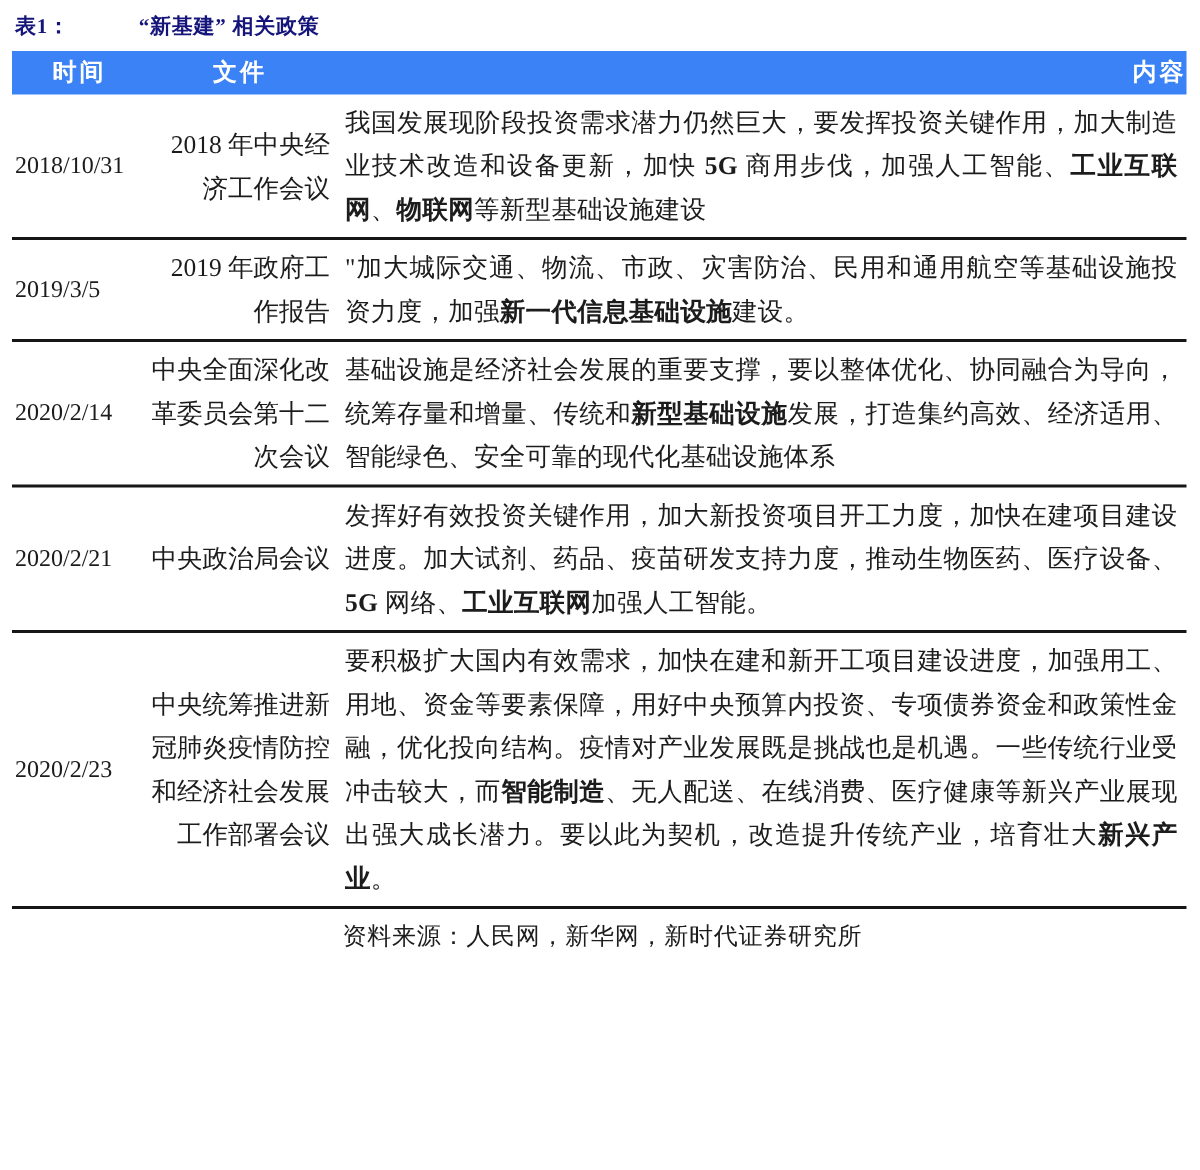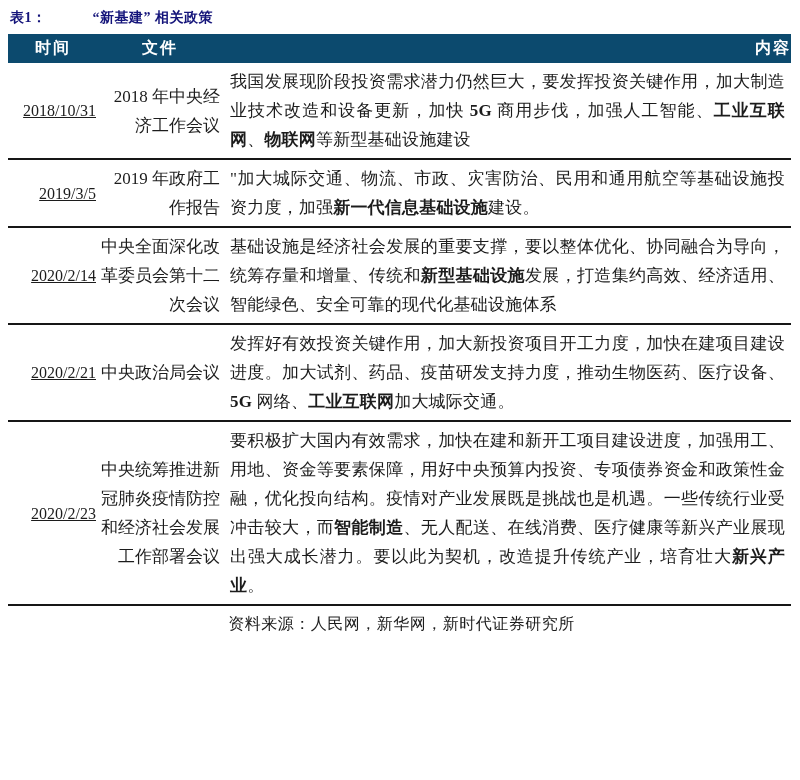--- a/index.html
+++ b/index.html
@@ -20,42 +20,42 @@
     letter-spacing: 0.5px;
   }
   .title .title-label { margin-right: 46px; }
 
   table.policy-table {
     border-collapse: collapse;
     width: 783px;
     table-layout: fixed;
   }
   thead th {
-    background: #0c4a6e;
+    background: #3b82f6;
     color: #ffffff;
     font-family: "Liberation Sans", "DejaVu Sans", sans-serif;
     font-weight: bold;
     font-size: 16px;
     height: 29px;
     text-align: center;
     vertical-align: middle;
     letter-spacing: 2px;
   }
   th.col-date { width: 90px; }
   th.col-file { width: 124px; }
   th.col-content { width: 569px; text-align: right; }
 
   tbody td {
     border-bottom: 2px solid #161616;
     font-size: 17px;
     line-height: 29px;
     vertical-align: middle;
     padding: 4px 2px;
   }
-  td.cell-date { text-align: right; font-size: 16px; text-decoration: underline; }
+  td.cell-date { text-align: left; font-size: 16px; }
   td.cell-file { text-align: right; }
   td.cell-content { text-align: justify; padding-left: 8px; padding-right: 6px; letter-spacing: 0.2px; }
   td.cell-content b { font-weight: bold; }
   tbody tr:nth-child(6) td.cell-date { vertical-align: top; padding-top: 8px; }
 
   .footer {
     font-size: 16px;
     padding: 8px 0 0 4px;
     letter-spacing: 0.5px;
     text-align: center;
@@ -90,21 +90,21 @@
         <td class="cell-content"><span>"加大城际交通、物流、市政、灾害防治、民用和通用航空等基础设施投资力度，加强</span><b>新一代信息基础设施</b><span>建设。</span></td>
       </tr>
       <tr>
         <td class="cell-date">2020/2/14</td>
         <td class="cell-file">中央全面深化改革委员会第十二次会议</td>
         <td class="cell-content"><span>基础设施是经济社会发展的重要支撑，要以整体优化、协同融合为导向，统筹存量和增量、传统和</span><b>新型基础设施</b><span>发展，打造集约高效、经济适用、智能绿色、安全可靠的现代化基础设施体系</span></td>
       </tr>
       <tr>
         <td class="cell-date">2020/2/21</td>
         <td class="cell-file">中央政治局会议</td>
-        <td class="cell-content"><span>发挥好有效投资关键作用，加大新投资项目开工力度，加快在建项目建设进度。加大试剂、药品、疫苗研发支持力度，推动生物医药、医疗设备、</span><b>5G</b><span> 网络、</span><b>工业互联网</b><span>加大城际交通。</span></td>
+        <td class="cell-content"><span>发挥好有效投资关键作用，加大新投资项目开工力度，加快在建项目建设进度。加大试剂、药品、疫苗研发支持力度，推动生物医药、医疗设备、</span><b>5G</b><span> 网络、</span><b>工业互联网</b><span>加强人工智能。</span></td>
       </tr>
       <tr>
         <td class="cell-date">2020/2/23</td>
         <td class="cell-file">中央统筹推进新冠肺炎疫情防控和经济社会发展工作部署会议</td>
         <td class="cell-content"><span>要积极扩大国内有效需求，加快在建和新开工项目建设进度，加强用工、用地、资金等要素保障，用好中央预算内投资、专项债券资金和政策性金融，优化投向结构。疫情对产业发展既是挑战也是机遇。一些传统行业受冲击较大，而</span><b>智能制造</b><span>、无人配送、在线消费、医疗健康等新兴产业展现出强大成长潜力。要以此为契机，改造提升传统产业，培育壮大</span><b>新兴产业</b><span>。</span></td>
       </tr>
     </tbody>
   </table>
 
   <div class="footer">

